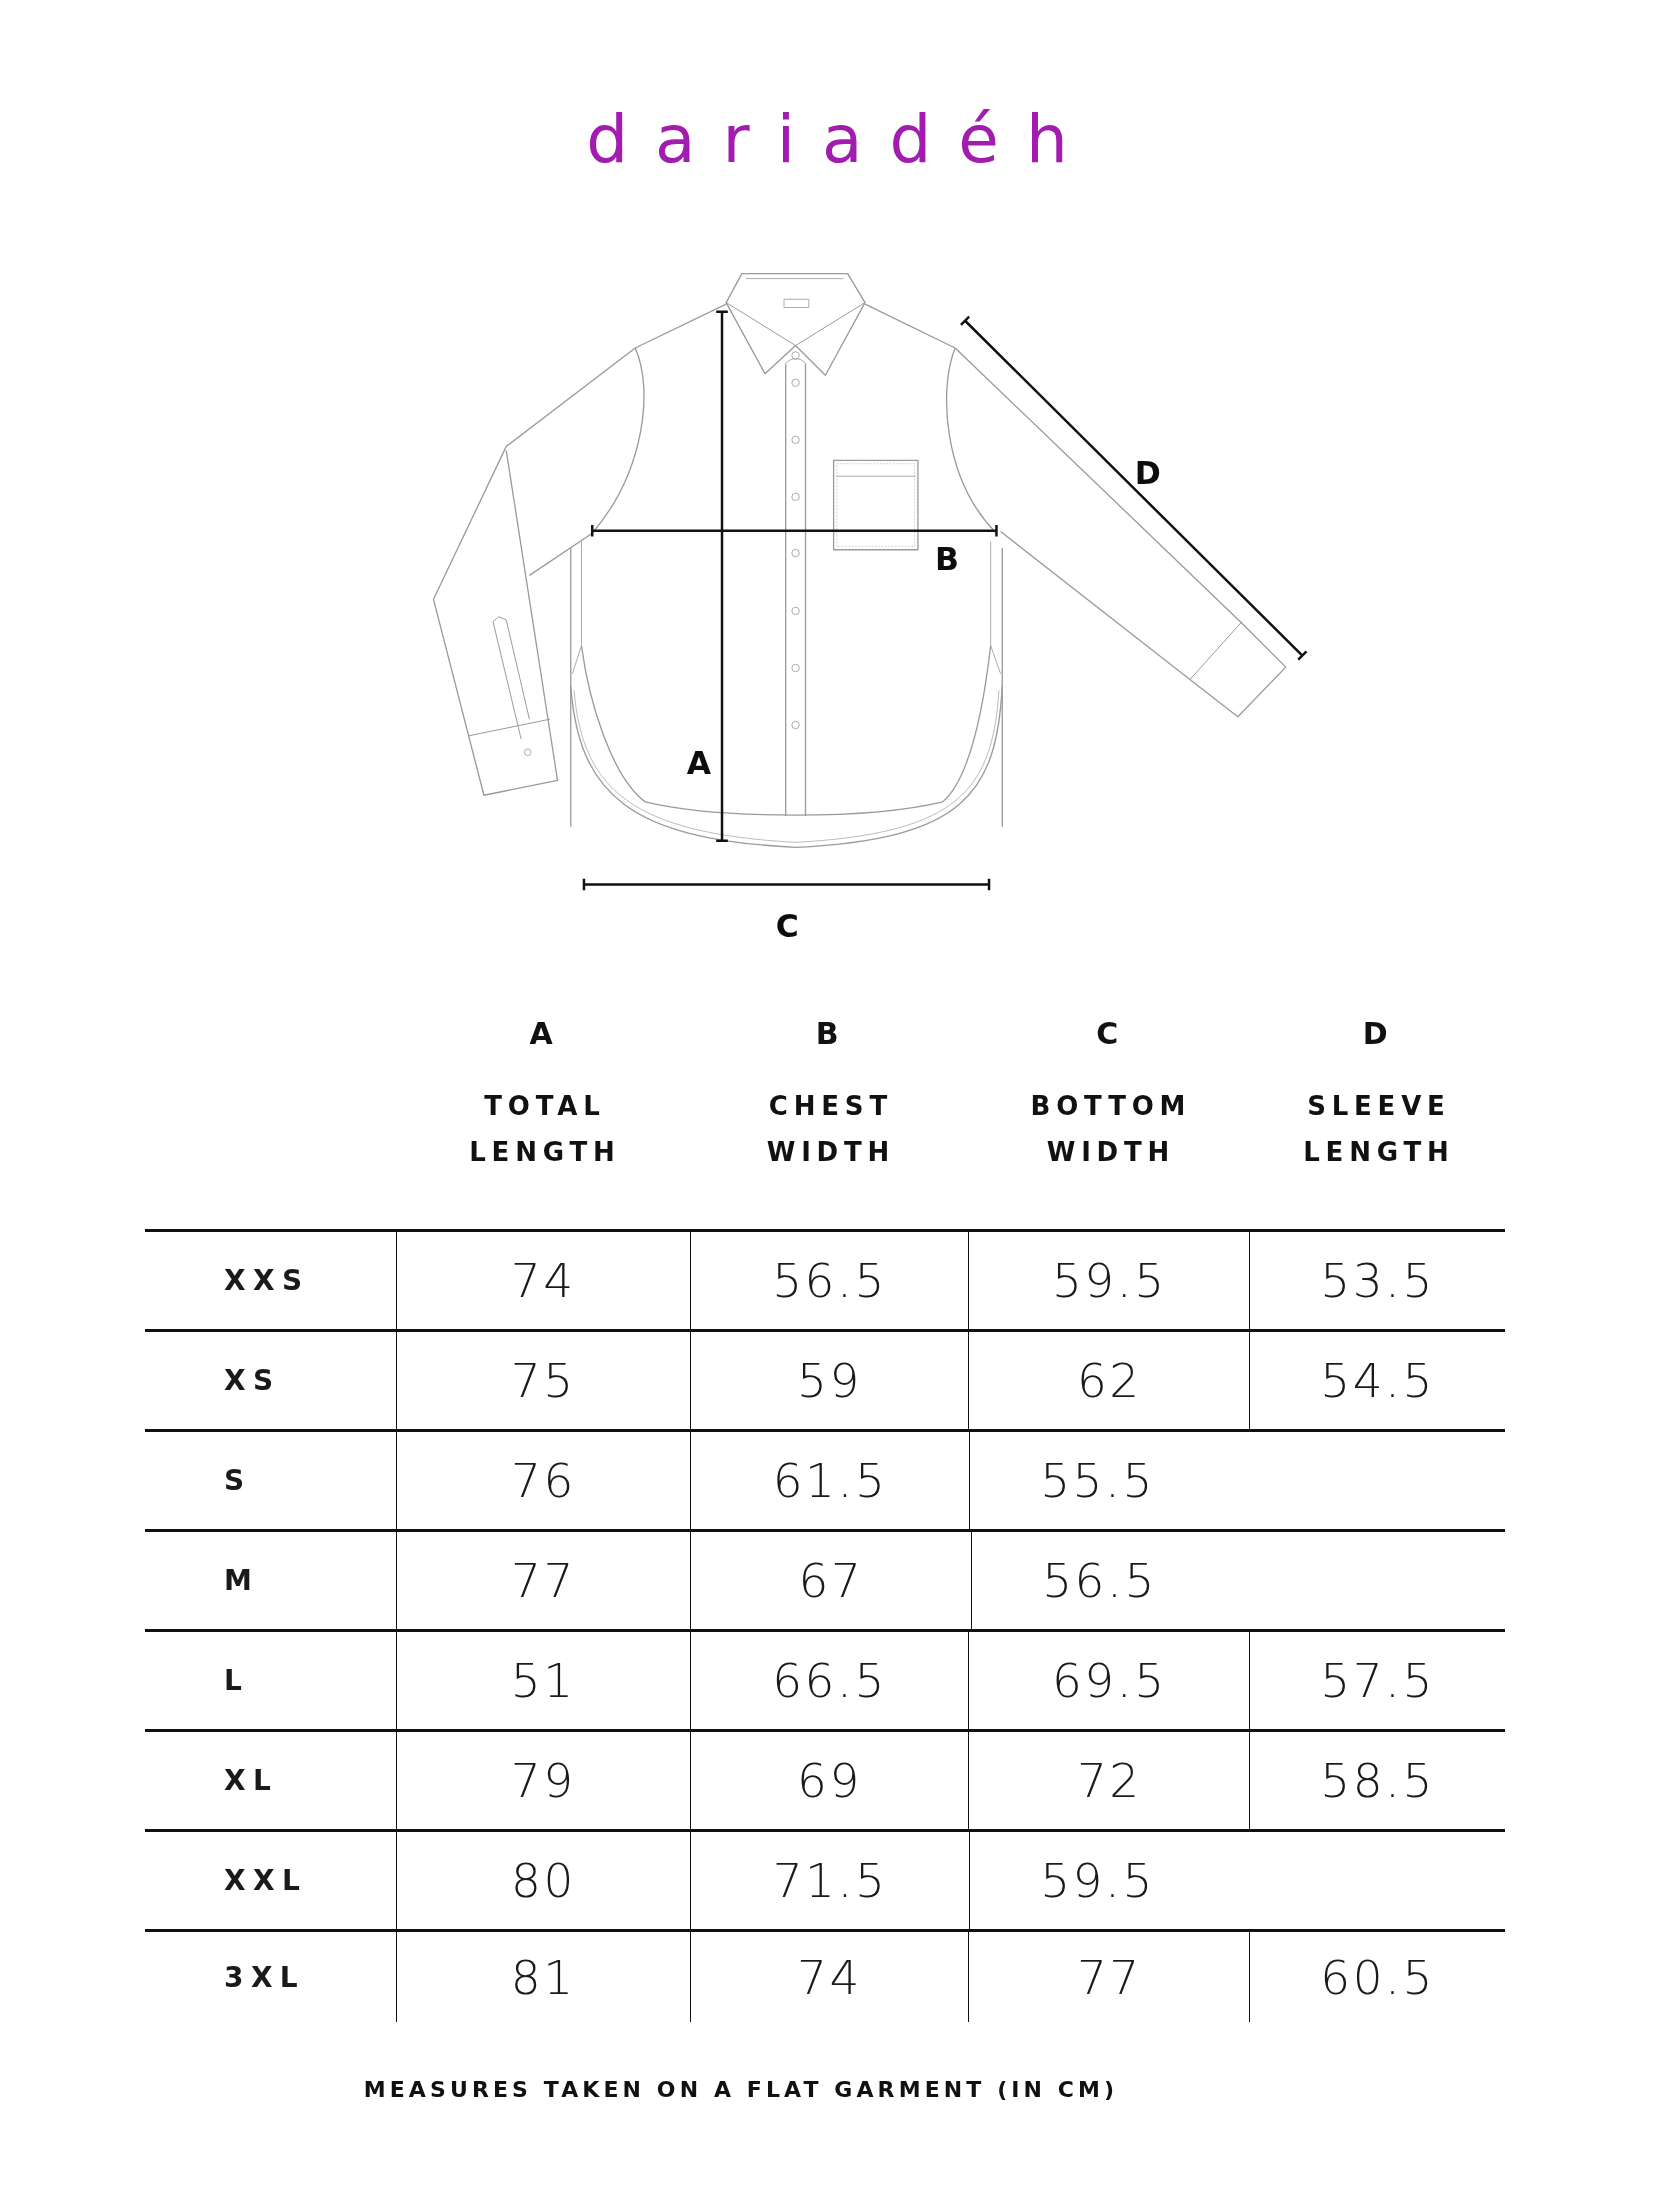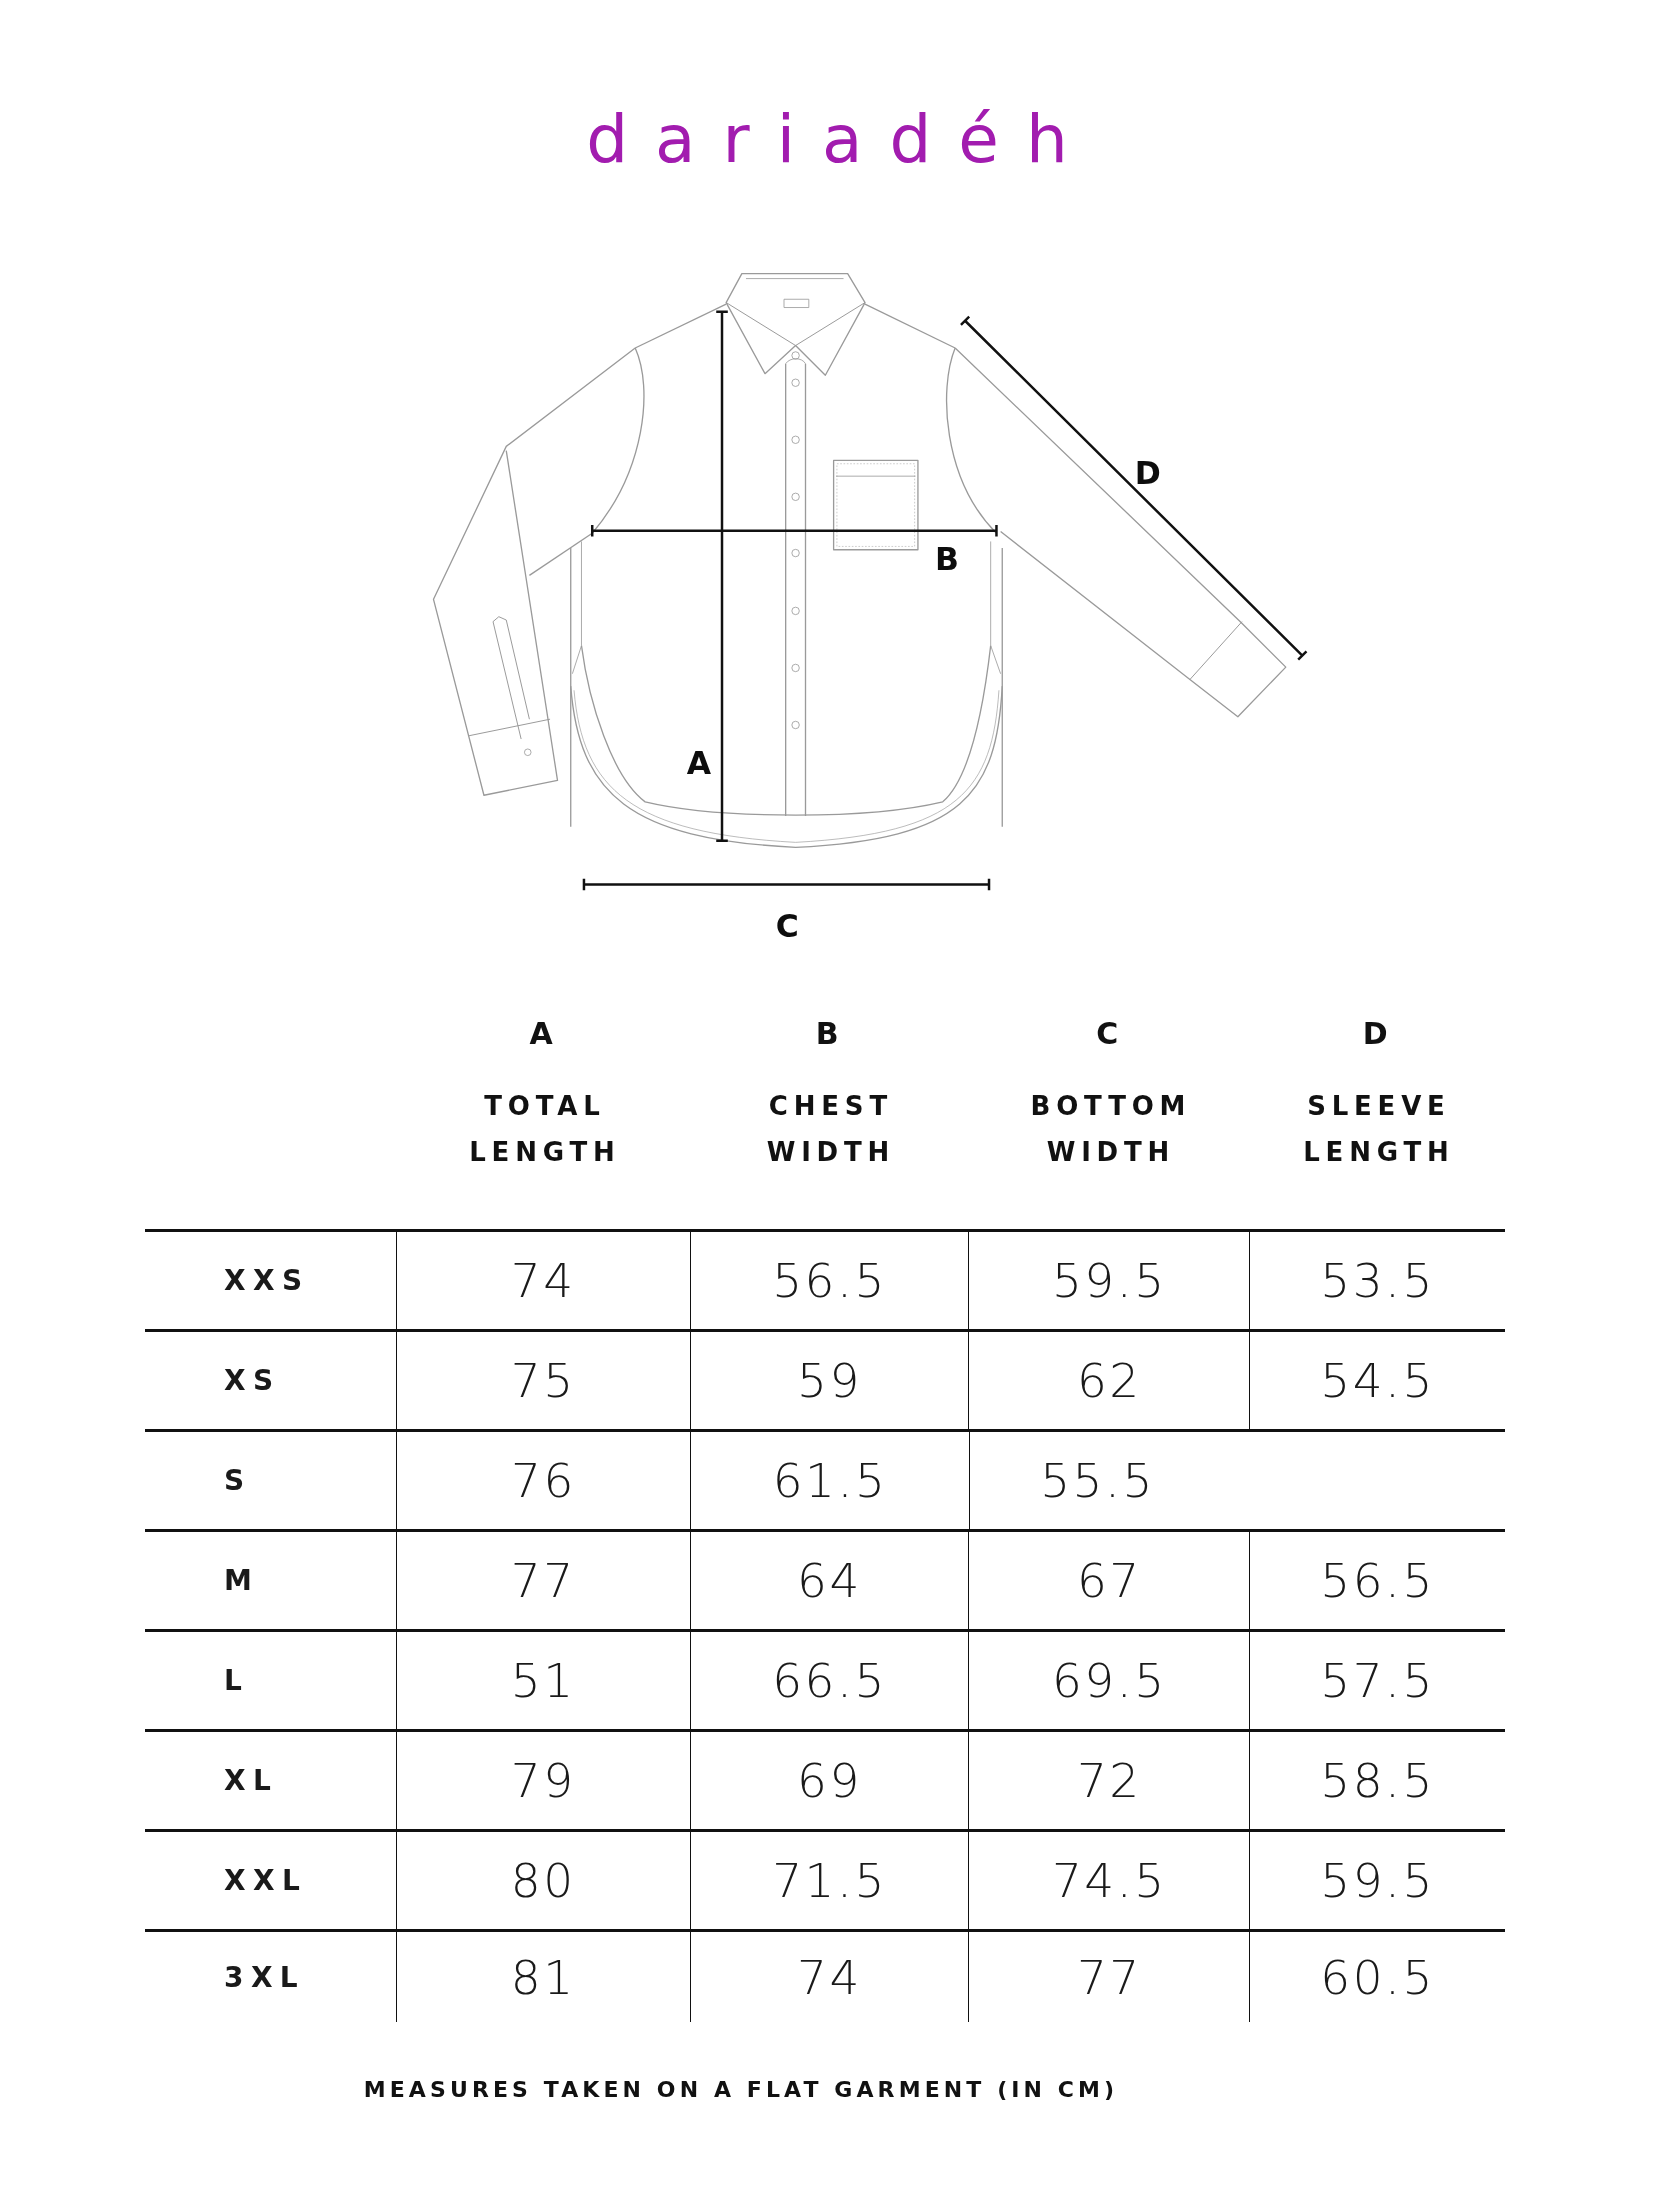--- a/index.html
+++ b/index.html
@@ -144,21 +144,20 @@
   </div>
   <div class="row">
     <div class="cell size c0">S</div>
     <div class="cell c1">76</div>
     <div class="cell c2">61.5</div>
     <div class="cell c4">55.5</div>
   </div>
   <div class="row">
     <div class="cell size c0">M</div>
     <div class="cell c1">77</div>
-    <div class="cell c2">64</div>
     <div class="cell c3">67</div>
     <div class="cell c4">56.5</div>
   </div>
   <div class="row">
     <div class="cell size c0">L</div>
     <div class="cell c1">51</div>
     <div class="cell c2">66.5</div>
     <div class="cell c3">69.5</div>
     <div class="cell c4">57.5</div>
   </div>
@@ -166,21 +165,20 @@
     <div class="cell size c0">XL</div>
     <div class="cell c1">79</div>
     <div class="cell c2">69</div>
     <div class="cell c3">72</div>
     <div class="cell c4">58.5</div>
   </div>
   <div class="row">
     <div class="cell size c0">XXL</div>
     <div class="cell c1">80</div>
     <div class="cell c2">71.5</div>
-    <div class="cell c3">74.5</div>
     <div class="cell c4">59.5</div>
   </div>
   <div class="row">
     <div class="cell size c0">3XL</div>
     <div class="cell c1">81</div>
     <div class="cell c2">74</div>
     <div class="cell c3">77</div>
     <div class="cell c4">60.5</div>
   </div>
 </div>

